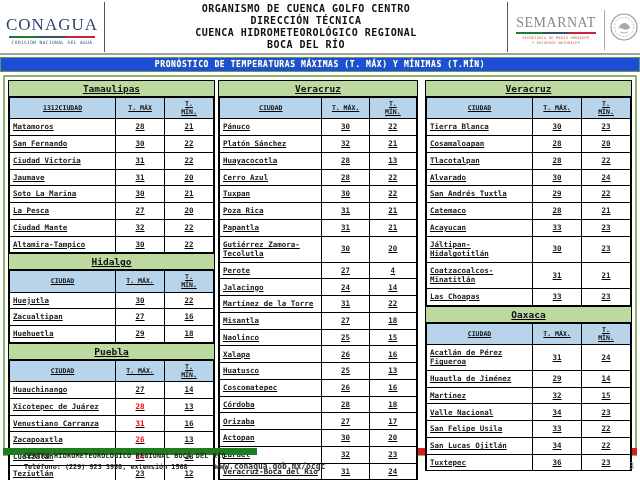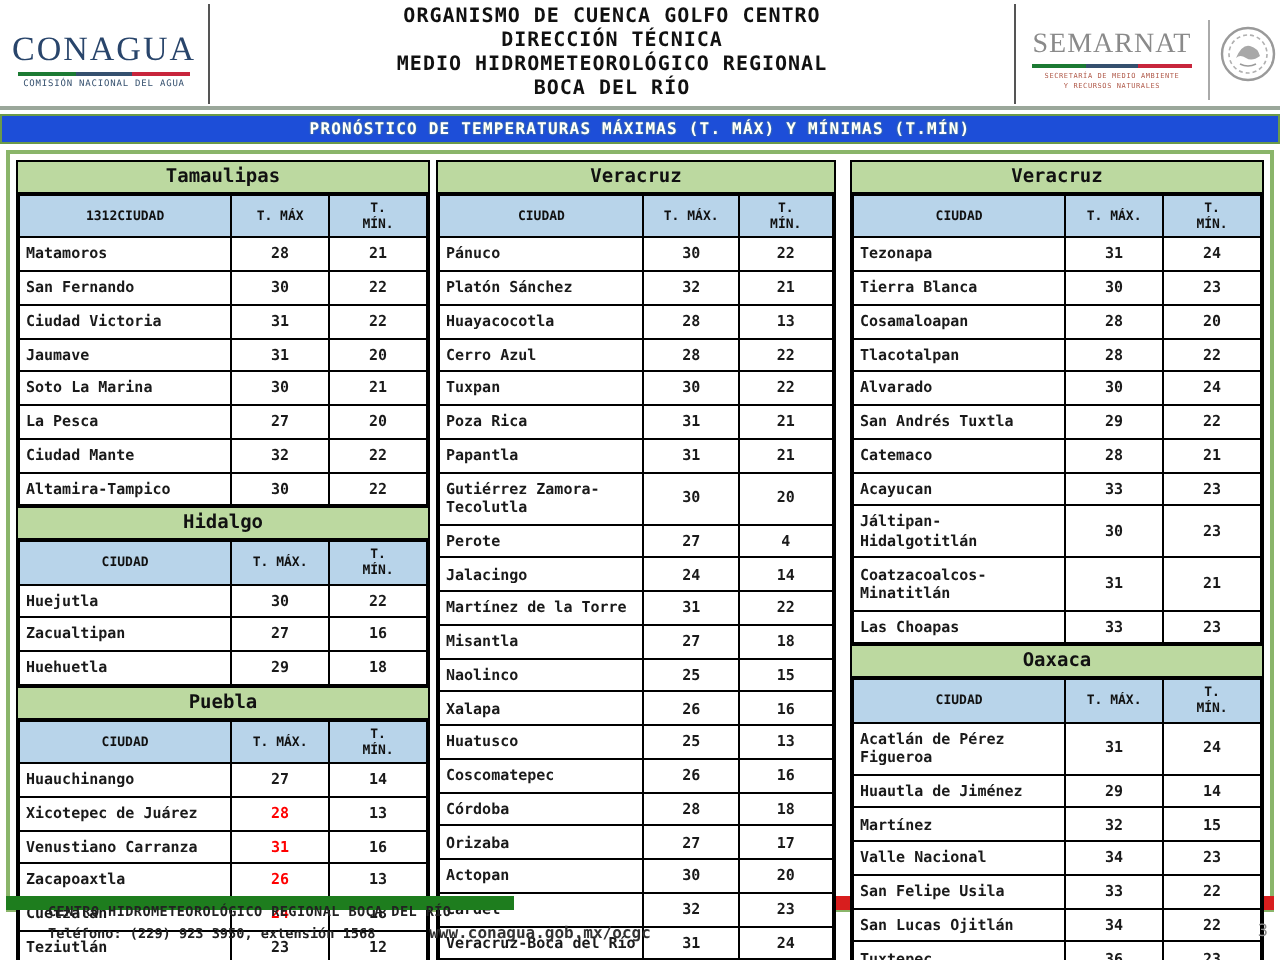--- a/index.html
+++ b/index.html
@@ -42,21 +42,21 @@
   
   #frame { position:absolute; left:3px; top:75px; width:634px; height:381px;
     border:2px solid #8ab56a; background:#fff; }
 
   .col { position:absolute; top:80px; z-index:2; }
   #col-left   { left:8px;   width:207px; }
   #col-middle { left:218px; width:200px; }
   #col-right  { left:425px; width:207px; }
 
   
-  .wxtable { width:100%; border:1px solid #000; border-bottom:none; background:#701a75; }
+  .wxtable { width:100%; border:1px solid #000; border-bottom:none; background:#701a75;text-decoration:underline; }
   .state-hdr { background:#bcd9a0; border-bottom:1px solid #000; text-align:center;
     font-weight:bold; font-size:9.5px; color:#111; padding:2px 0; }
   .wxtable table { width:100%; border-collapse:collapse; table-layout:fixed; }
   .wxtable th { background:#b8d4ea; border:1px solid #000; font-size:6.5px; font-weight:bold;
     color:#111; text-align:center; padding:2px 1px; white-space:pre-line; line-height:1.25; }
   .wxtable td { border:1px solid #000; font-size:7.5px; font-weight:bold; color:#1a1a1a;
     padding:3.2px 3px; line-height:1.25; background:#fff; }
   .wxtable td.city { text-align:left; }
   .wxtable td.num { text-align:center; }
   .wxtable td.num.red { color:#ff0000; }
@@ -89,21 +89,21 @@
           <div class="g"></div>
           <div class="k"></div>
           <div class="r"></div>
         </div>
       <div id="conagua-sub">COMISIÓN NACIONAL DEL AGUA</div>
     </div>
     <div class="hdr-sep"></div>
     <div id="title-box">
       <div class="title-line">ORGANISMO DE CUENCA GOLFO CENTRO</div>
       <div class="title-line">DIRECCIÓN TÉCNICA</div>
-      <div class="title-line">MEDIO HIDROMETEOROLÓGICO REGIONAL</div>
+      <div class="title-line">CUENCA HIDROMETEOROLÓGICO REGIONAL</div>
       <div class="title-line">BOCA DEL RÍO</div>
     </div>
     <div class="hdr-sep"></div>
     <div id="semarnat-box">
       <div id="semarnat-txt">
         <div id="semarnat-word">SEMARNAT</div>
         <div class="tricolor" style="width:80px">
             <div class="g"></div>
             <div class="k"></div>
             <div class="r"></div>
@@ -388,25 +388,20 @@
           <thead>
             <tr>
               <th>CIUDAD</th>
               <th>T. MÁX.</th>
               <th>T.
 MÍN.</th>
             </tr>
           </thead>
           <tbody>
             <tr>
-              <td class="city">Tezonapa</td>
-              <td class="num">31</td>
-              <td class="num">24</td>
-            </tr>
-            <tr>
               <td class="city">Tierra Blanca</td>
               <td class="num">30</td>
               <td class="num">23</td>
             </tr>
             <tr>
               <td class="city">Cosamaloapan</td>
               <td class="num">28</td>
               <td class="num">20</td>
             </tr>
             <tr>

